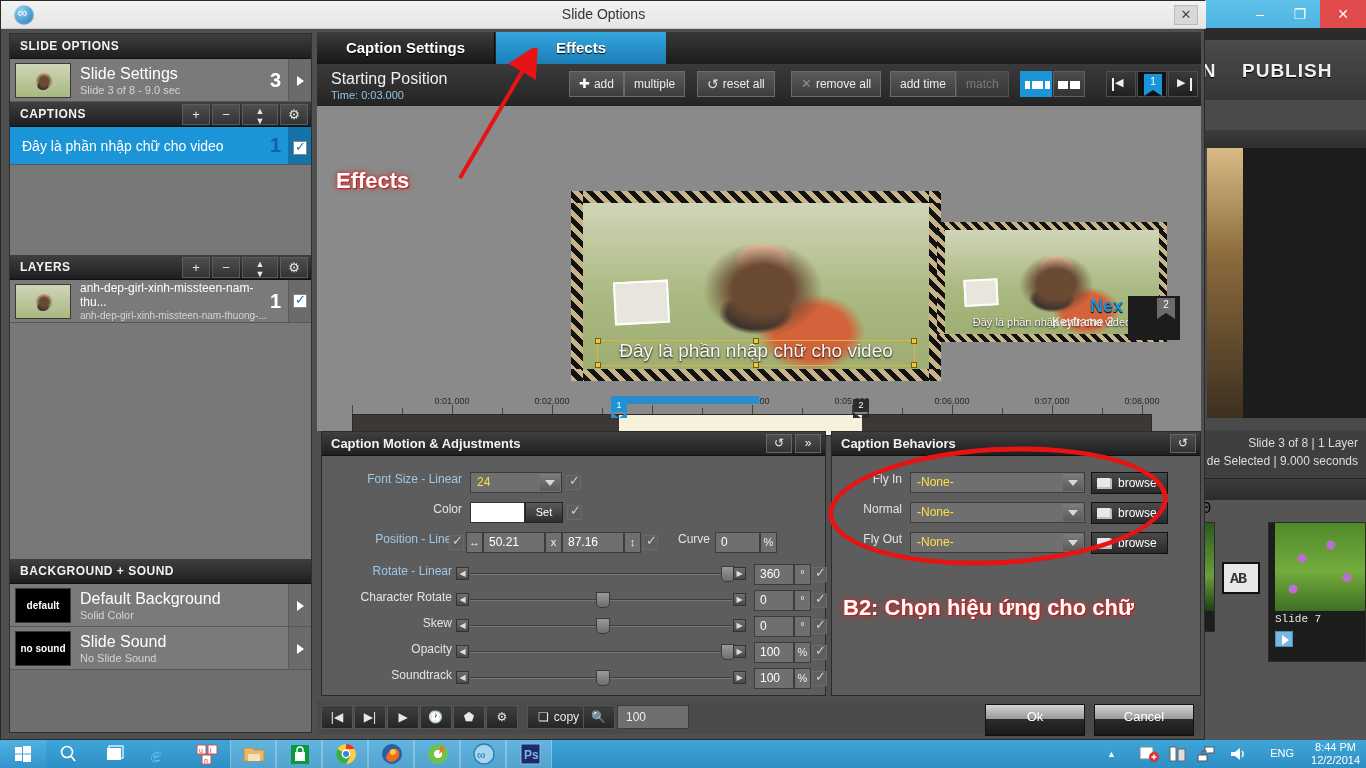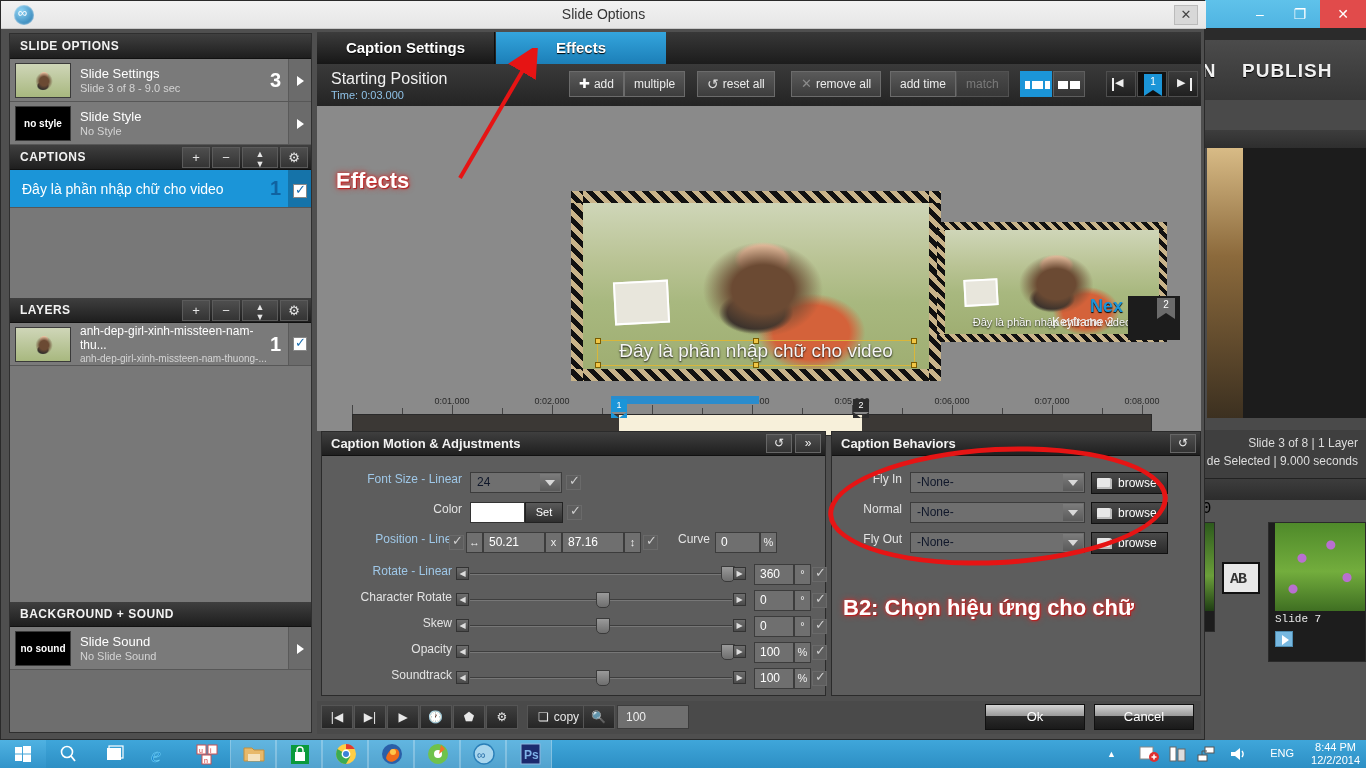--- a/index.html
+++ b/index.html
@@ -83,21 +83,21 @@
   .sec-btn.spin { width:36px; font-size:9px; line-height:10px; padding-top:1px; }
 
   .row-item { position:relative; height:43px; background:#7a7a7a; border-bottom:1px solid #575757;
     display:flex; align-items:center; }
   .row-thumb { width:56px; height:35px; margin-left:5px; flex:none; border:1px solid #3a3a3a; background:#111;
     position:relative; overflow:hidden; }
   .row-thumb.nostyle, .row-thumb.nosound, .row-thumb.defaultbg { background:#000; }
   .row-thumb .lbl { position:absolute; left:0; right:0; top:11px; text-align:center;
     font-size:10px; font-weight:bold; color:#fff; }
   .row-text { margin-left:9px; flex:1; }
-  .row-t1 { font-size:13px; color:#fff; }
+  .row-t1 { font-size:16px; color:#fff; }
   .row-t2 { font-size:11px; color:#d4d4d4; margin-top:1px; }
   .row-num { font-size:20px; font-weight:bold; color:#fff; margin-right:7px; }
   .row-arrow { width:23px; height:100%; background:#6b6b6b; border-left:1px solid #5a5a5a;
     position:relative; }
   .row-arrow::after { content:""; position:absolute; left:8px; top:17px;
     border-left:7px solid #fff; border-top:5px solid transparent; border-bottom:5px solid transparent; }
   .row-chk { width:23px; height:100%; background:#6b6b6b; border-left:1px solid #5a5a5a; position:relative; }
   .row-chk .box { position:absolute; left:4px; top:14px; width:14px; height:14px;
     background:#fff; border:1px solid #888; }
   .row-chk .box::after { content:"✓"; position:absolute; left:1px; top:-3px; font-size:13px; color:#1c6fb0; }
@@ -219,21 +219,21 @@
     border:1px solid #666; color:#eee; font-size:12px; text-align:center; line-height:17px; }
 
   .cma { left:320px; top:430px; width:505px; height:265px; }
   .cb  { left:830px; top:430px; width:370px; height:265px; }
 
   .f-row { position:absolute; left:0; width:100%; height:22px; }
   .f-label { position:absolute; text-align:right; font-size:12px; }
   .f-label.blue { color:#9fc8e8; }
   .f-label.white { color:#e3e3e3; }
   .sel { position:absolute; height:21px; background:#6f6f6f; border:1px solid #3c3c3c;
-    color:#0f172a; font-size:12px; padding-left:6px; line-height:19px; }
+    color:#fde047; font-size:12px; padding-left:6px; line-height:19px; }
   .sel .arrow { position:absolute; right:1px; top:1px; width:20px; height:17px;
     background:linear-gradient(#7c7c7c,#5a5a5a); }
   .sel .arrow::after { content:""; position:absolute; left:5px; top:6px;
     border-top:6px solid #d8d8d8; border-left:5px solid transparent; border-right:5px solid transparent; }
   .chk-sm { position:absolute; width:15px; height:15px; border:1px solid #6a6a6a; background:#5e5e5e; }
   .chk-sm::after { content:"✓"; position:absolute; left:2px; top:-3px; font-size:13px; color:#9a9a9a; }
   .chk-sm.on::after { color:#cfcfcf; }
   .swatch { position:absolute; height:21px; background:#fff; border:1px solid #333; }
   .setbtn { position:absolute; height:21px; background:linear-gradient(#5a5a5a,#2e2e2e);
     border:1px solid #222; color:#fff; font-size:11px; text-align:center; line-height:19px; }
@@ -263,21 +263,21 @@
 
   
   .bottom-bar { position:absolute; left:316px; top:700px; width:884px; height:33px; background:#4a4a4a; }
   .bb-group { position:absolute; top:4px; height:24px; display:flex; }
   .bbtn { width:32px; height:24px; background:linear-gradient(#3f3f3f,#262626);
     border:1px solid #555; color:#e8e8e8; font-size:12px; text-align:center; line-height:22px; }
   .bbtn.wide { width:auto; padding:0 10px; display:flex; align-items:center; gap:5px; }
   .zoomfield { position:absolute; height:24px; background:#6f6f6f; border:1px solid #3c3c3c;
     color:#eee; font-size:12px; line-height:22px; padding-left:8px; }
 
-  .dlg-btn { position:absolute; height:26px; background:linear-gradient(#d4d4d4 0%,#9a9a9a 45%,#2b2b2b 46%,#1a1a1a 100%);
+  .dlg-btn { position:absolute; height:32px; background:linear-gradient(#d4d4d4 0%,#9a9a9a 45%,#2b2b2b 46%,#1a1a1a 100%);
     border:1px solid #111; color:#fff; font-size:13px; text-align:center; line-height:24px; }
 
   
   .anno { position:absolute; color:#fff; font-weight:bold;
     text-shadow:0 0 3px #d03030, 0 0 6px #d03030, 1px 1px 1px #a01010; }
   .anno-b1 { left:336px; top:165px; width:230px; font-size:22px; line-height:31px; }
   .anno-b2 { left:843px; top:595px; font-size:22px; }
   .ellipse { position:absolute; left:828px; top:447px; width:340px; height:118px;
     border:5px solid #e61414; border-radius:50%; transform:rotate(-3deg); }
   .arrow-svg { position:absolute; left:420px; top:48px; }
@@ -370,30 +370,20 @@
             radial-gradient(ellipse 16% 20% at 50% 66%, #2a2a2a 0 55%, transparent 72%),
             linear-gradient(#cfd6b8,#a8b87f);"></div>
         <div class="row-text">
           <div class="row-t1">Slide Settings</div>
           <div class="row-t2">Slide 3 of 8 - 9.0 sec</div>
         </div>
         <div class="row-num">3</div>
         <div class="row-arrow"></div>
       </div>
 
-      <div class="row-item">
-        <div class="row-thumb nostyle">
-          <div class="lbl">no style</div>
-        </div>
-        <div class="row-text">
-          <div class="row-t1">Slide Style</div>
-          <div class="row-t2">No Style</div>
-        </div>
-        <div class="row-arrow"></div>
-      </div>
 
       <div class="sec-head">
         <div class="ttl">CAPTIONS</div>
         <div class="sec-btns">
           <div class="sec-btn">+</div>
           <div class="sec-btn">−</div>
           <div class="sec-btn spin">▲<br>▼</div>
           <div class="sec-btn">⚙</div>
         </div>
       </div>
@@ -433,20 +423,30 @@
         <div class="row-chk">
             <div class="box"></div>
           </div>
       </div>
       <div class="empty-area" style="height:236px;"></div>
 
       <div class="sec-head">
         <div class="ttl">BACKGROUND + SOUND</div>
       </div>
 
+      <div class="row-item">
+        <div class="row-thumb defaultbg">
+          <div class="lbl">default</div>
+        </div>
+        <div class="row-text">
+          <div class="row-t1">Default Background</div>
+          <div class="row-t2">Solid Color</div>
+        </div>
+        <div class="row-arrow"></div>
+      </div>
 
       <div class="row-item">
         <div class="row-thumb nosound">
           <div class="lbl">no sound</div>
         </div>
         <div class="row-text">
           <div class="row-t1">Slide Sound</div>
           <div class="row-t2">No Slide Sound</div>
         </div>
         <div class="row-arrow"></div>

